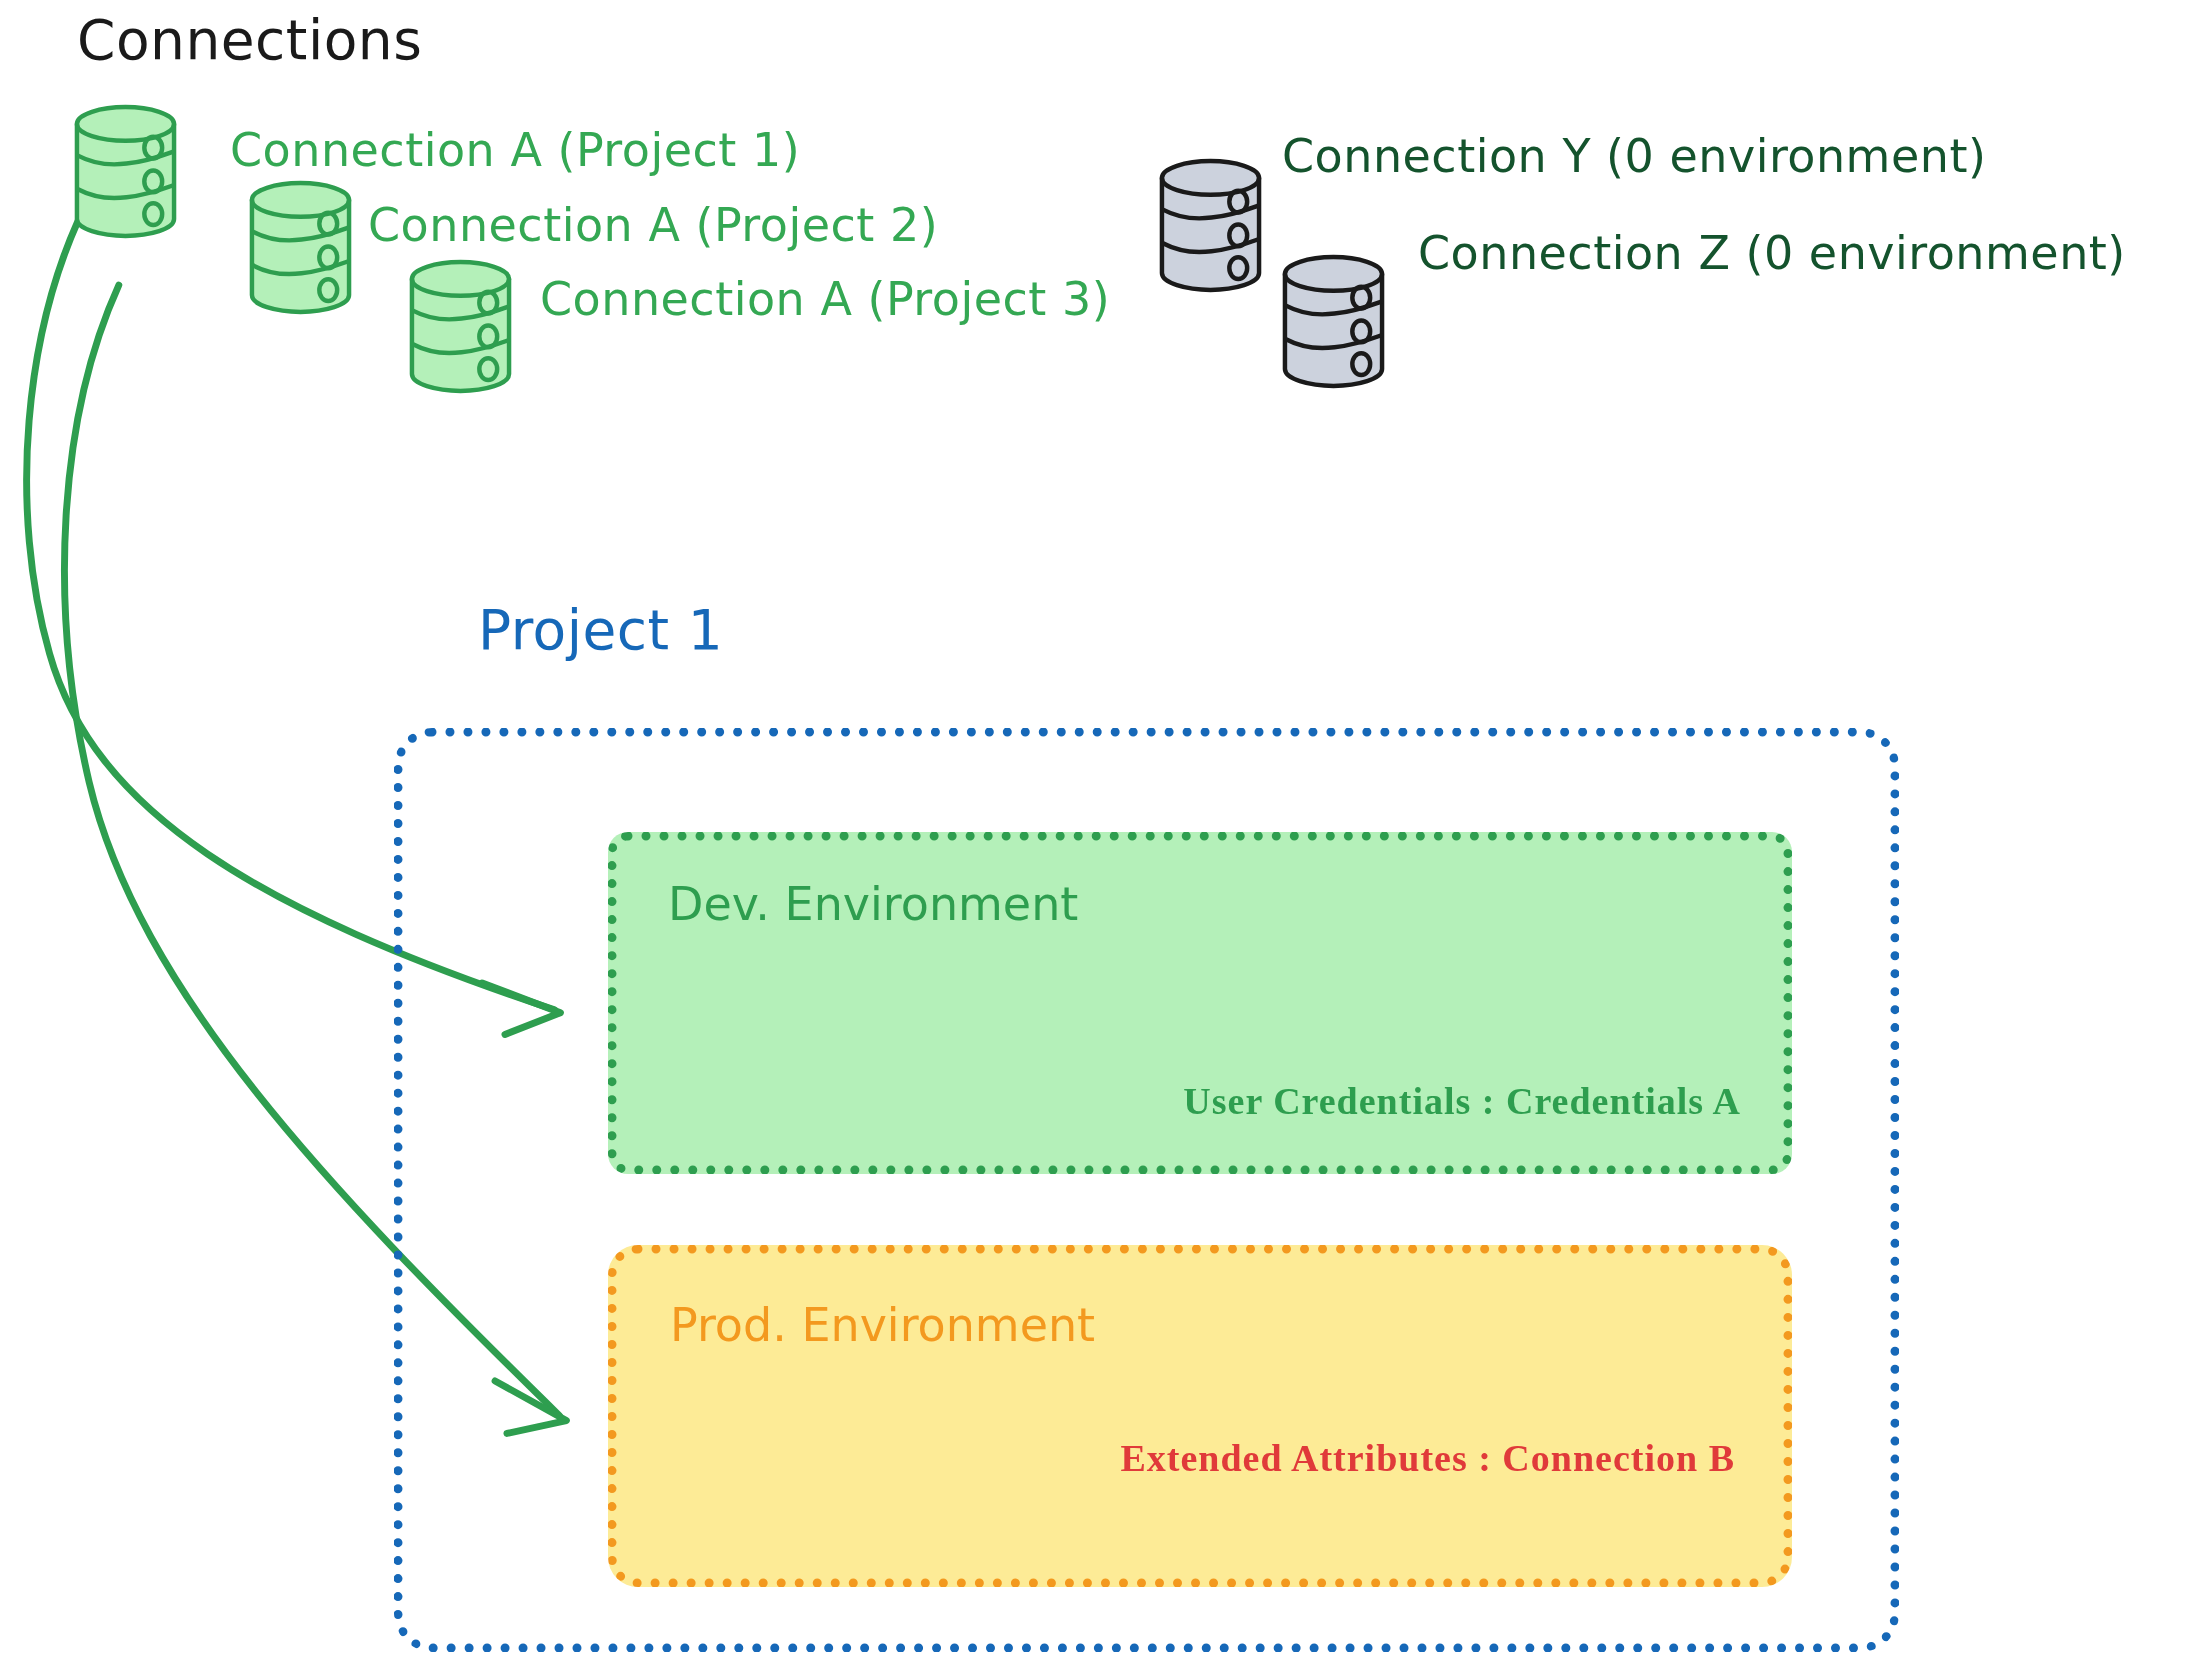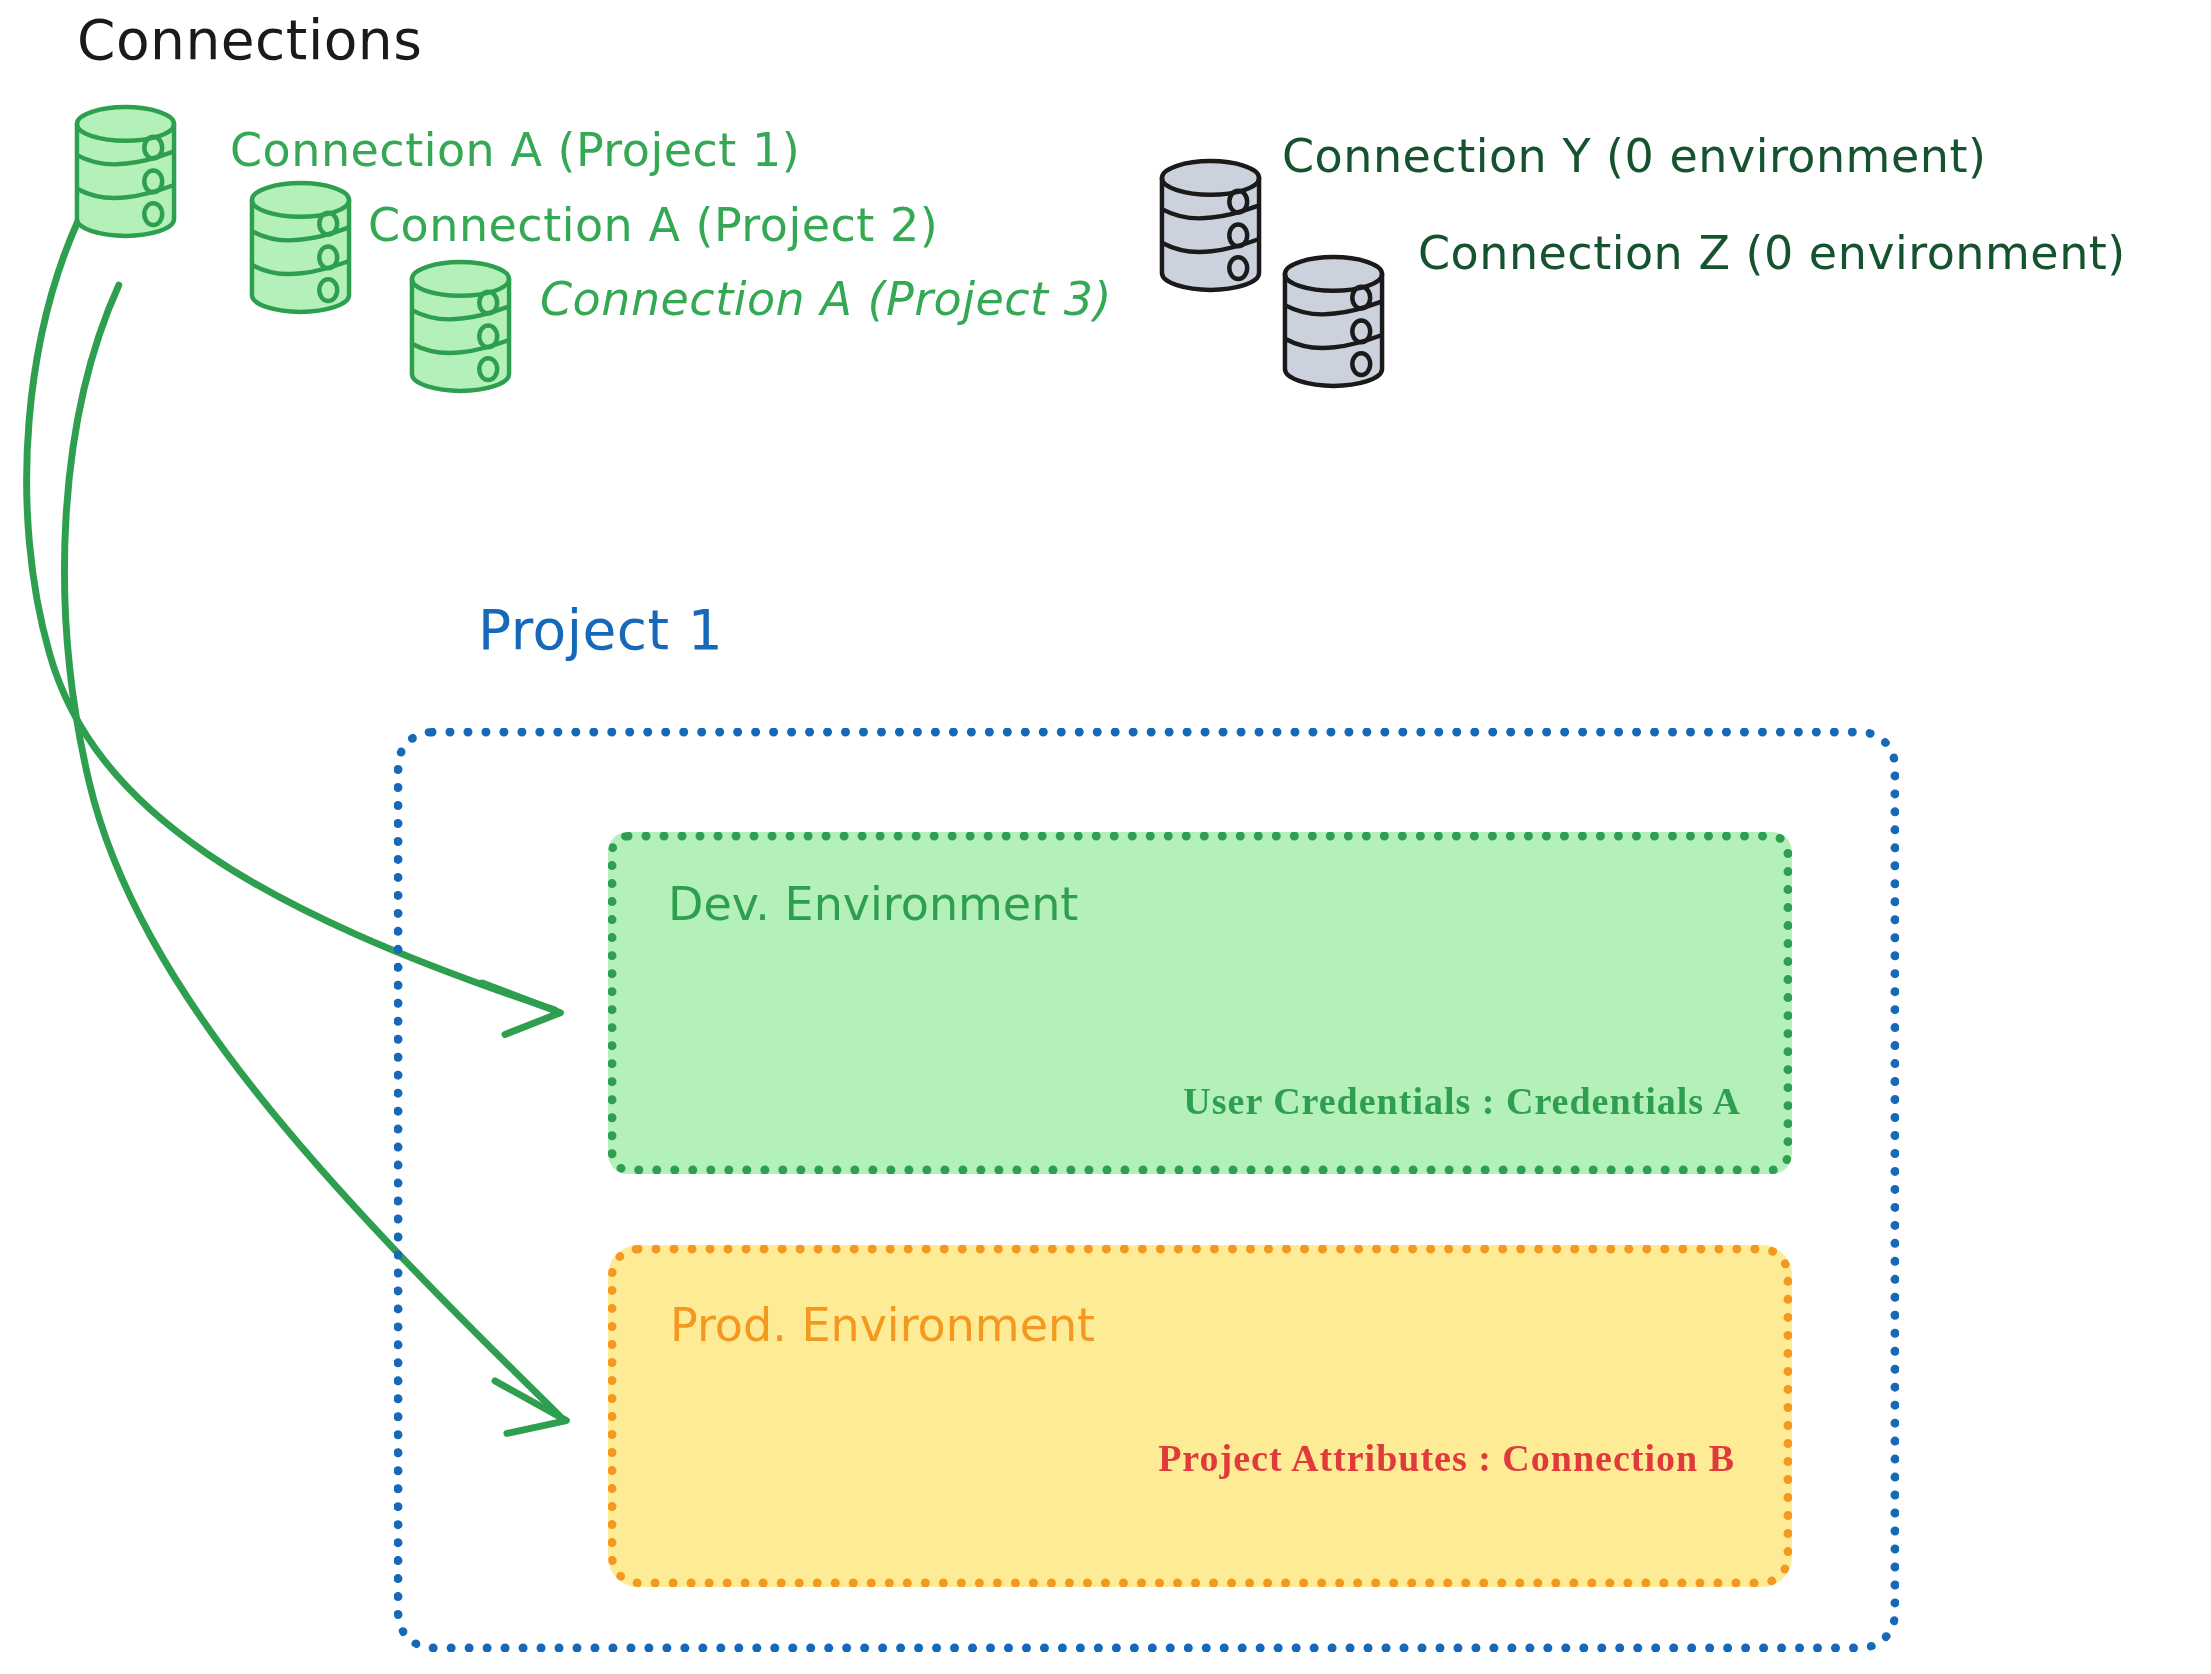--- a/index.html
+++ b/index.html
@@ -48,21 +48,21 @@
     font-size: 46px;
     color: #34a853;
   }
   .conn-label-gray {
     font-size: 46px;
     color: #14532d;
   }
 
   #label-a1 { left: 230px; top: 123px; }
   #label-a2 { left: 368px; top: 198px; }
-  #label-a3 { left: 540px; top: 272px; font-style: italic; }
+  #label-a3 { left: 540px; top: 272px; }
   #label-y  { left: 1282px; top: 129px; }
   #label-z  { left: 1418px; top: 226px; }
 
   #title-project {
     left: 478px;
     top: 598px;
     font-size: 55px;
     color: #1668b8;
   }
 
@@ -261,15 +261,15 @@
 
 <div id="project-box"></div>
 
 <div class="envbox" id="dev-box">
   <div class="env-title" id="dev-title">Dev. Environment</div>
   <div class="mono env-mono" id="dev-cred">User Credentials : Credentials A</div>
 </div>
 
 <div class="envbox" id="prod-box">
   <div class="env-title" id="prod-title">Prod. Environment</div>
-  <div class="mono env-mono" id="prod-attr1">Project Attributes : Connection B</div>
+  <div class="mono env-mono" id="prod-attr1">Extended Attributes : Connection B</div>
 </div>
 
 
 </body></html>

